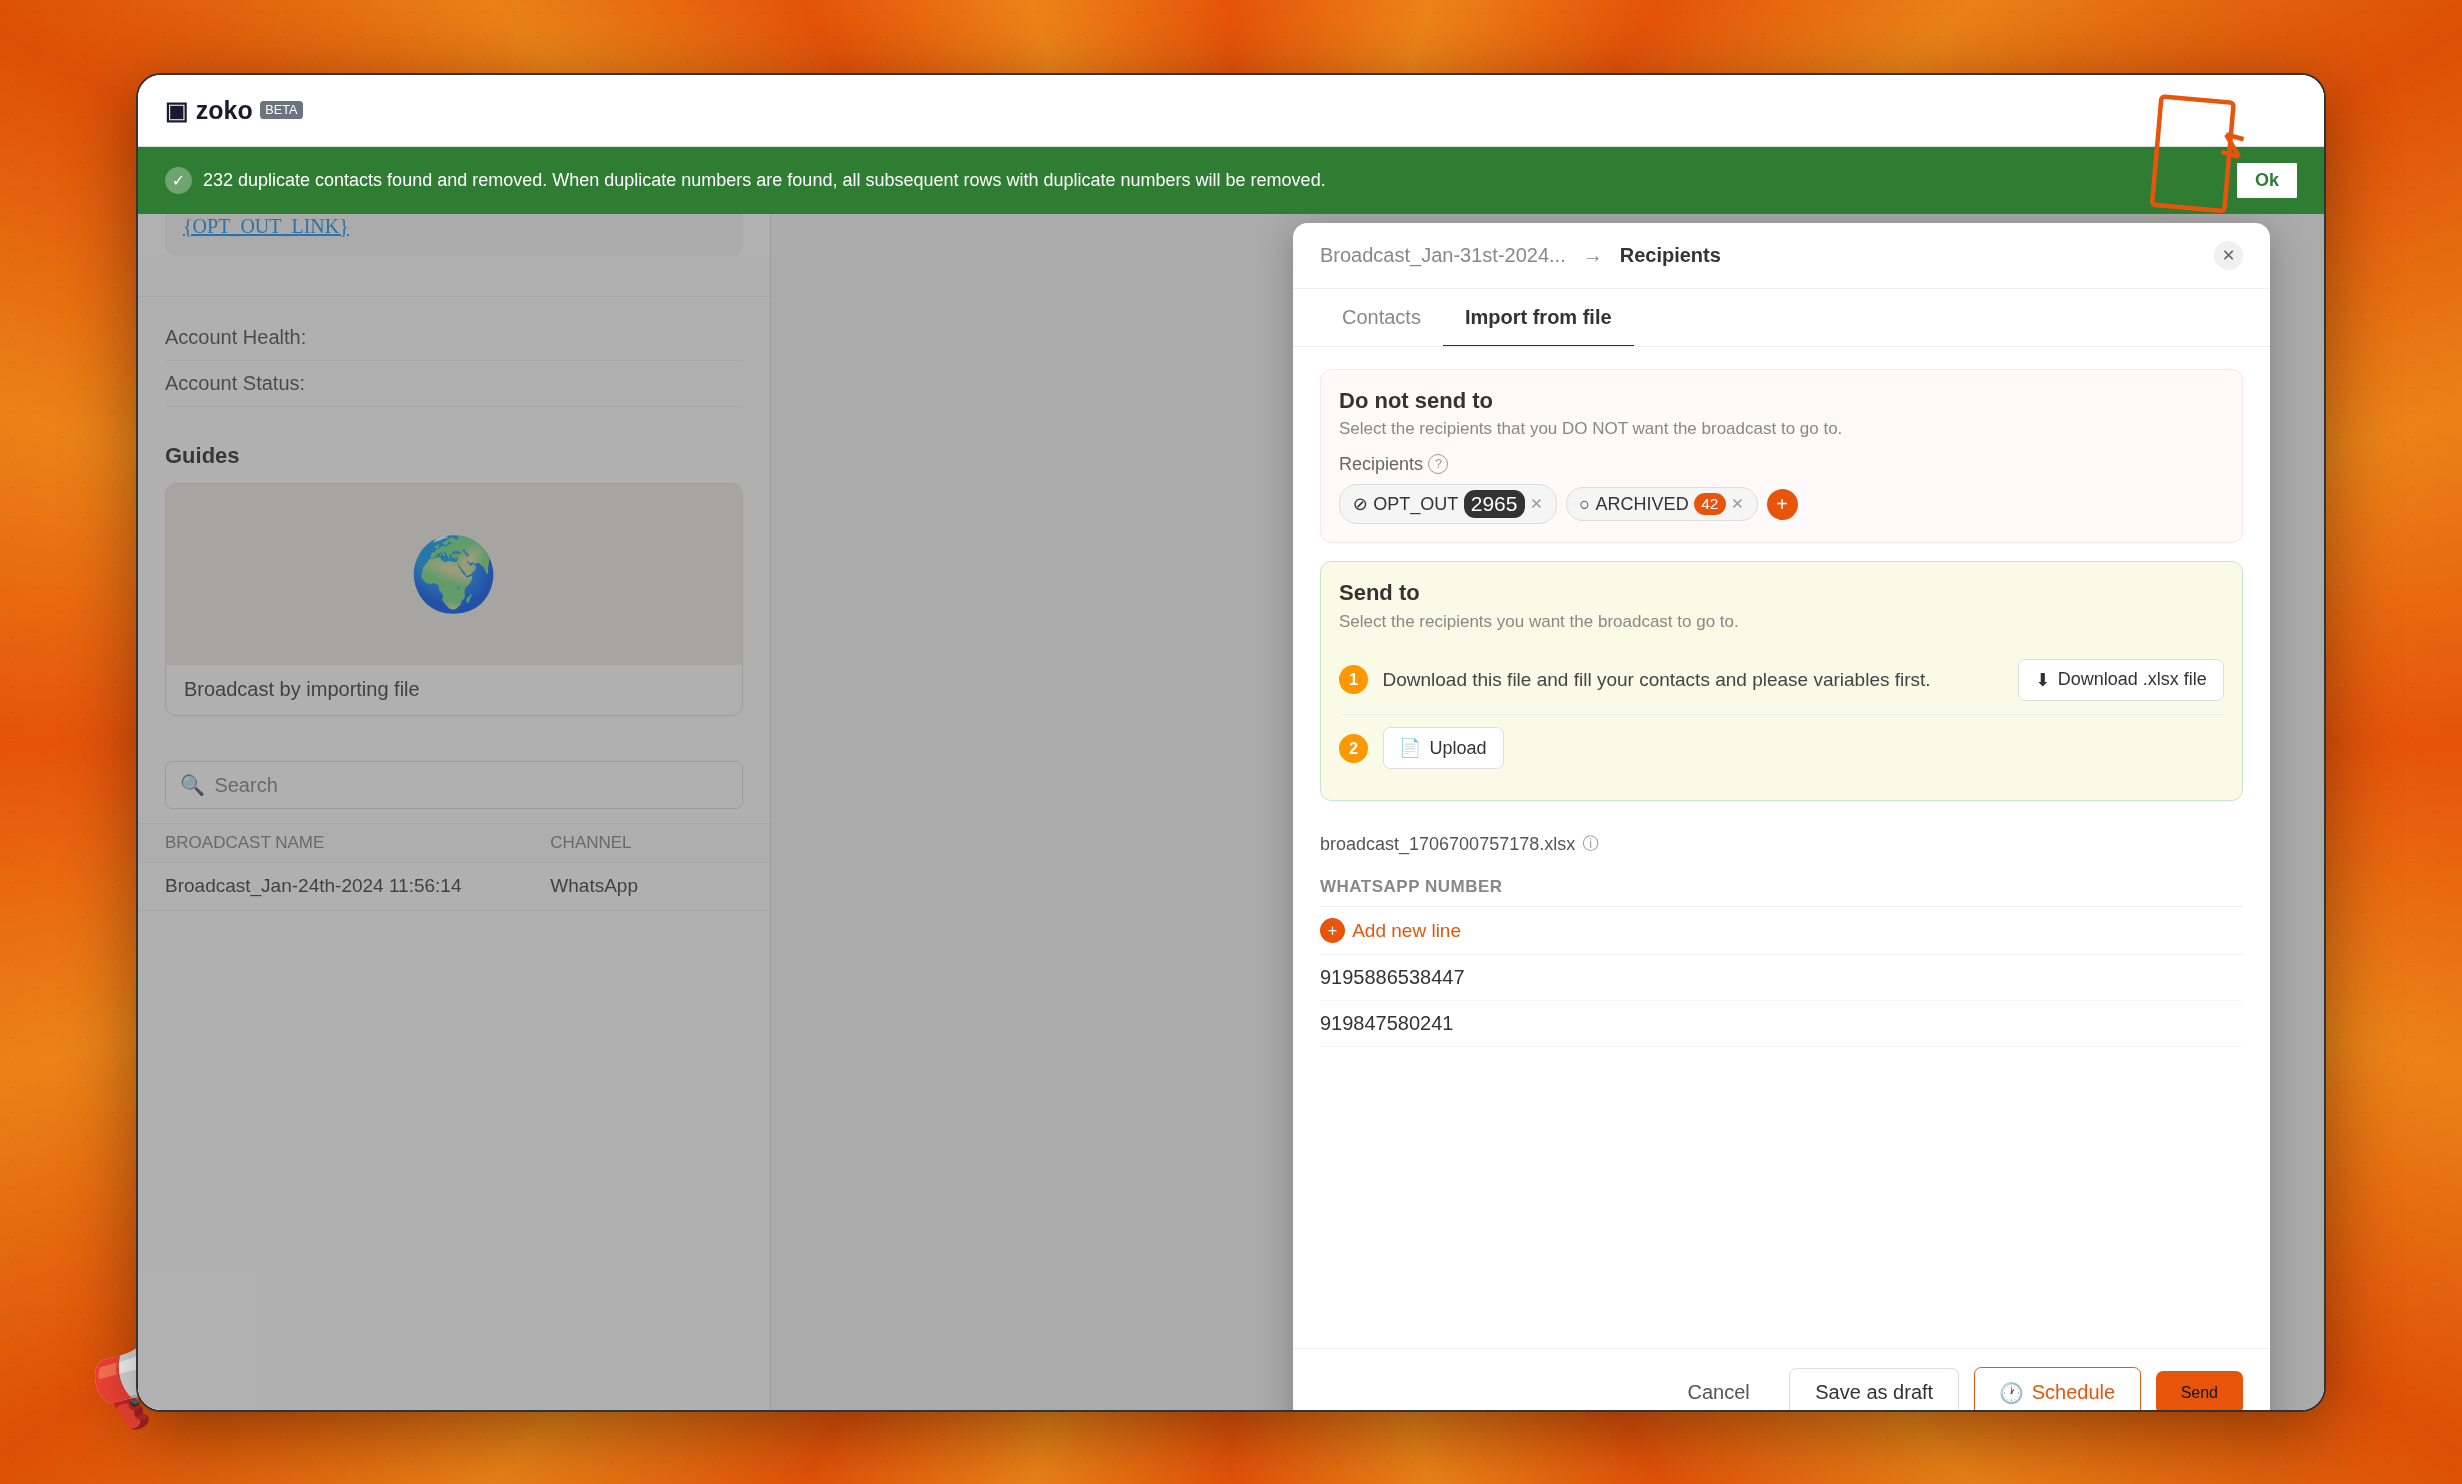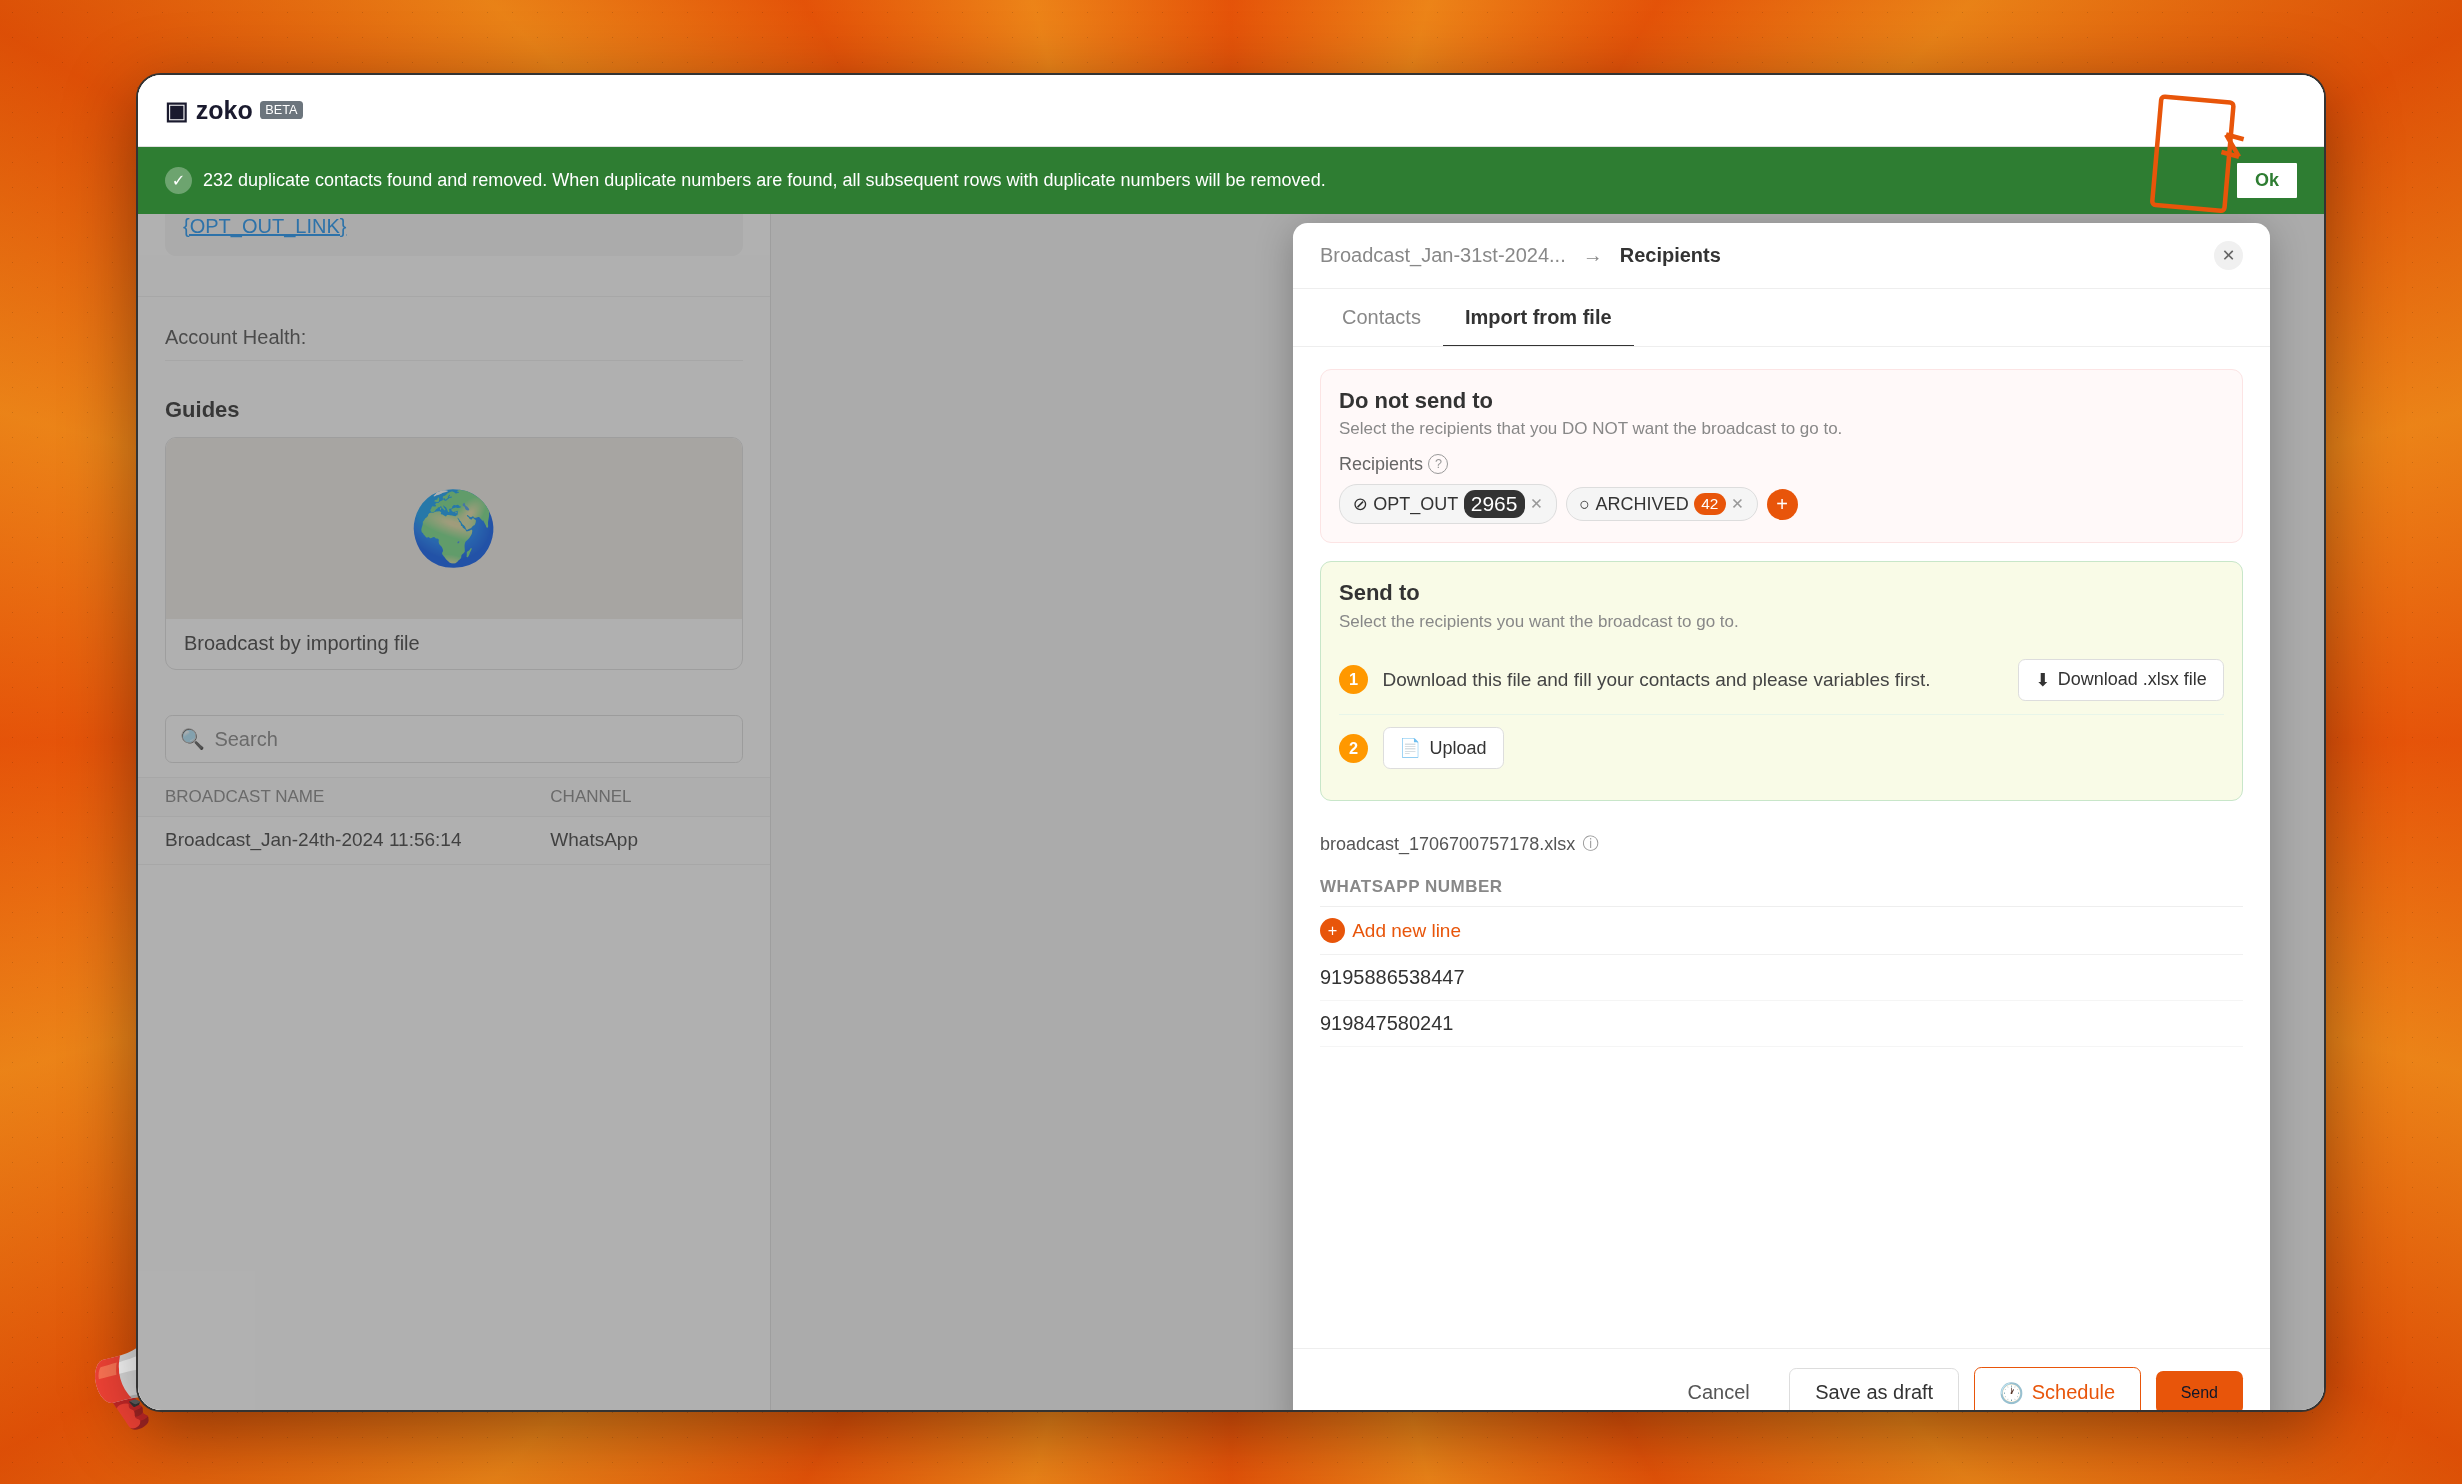--- a/index.html
+++ b/index.html
@@ -121,20 +121,21 @@
       border-radius: 11px;
       padding: 18px;
       font-size: 20px;
       color: #333;
       margin-bottom: 13.6px;
     }
 
     .opt-out-link {
       color: #2196f3;
       text-decoration: underline;
+      font-family: Liberation Serif, serif;
     }
 
     .form-fields {
       padding: 18px 27px;
     }
 
     .form-field-row {
       display: flex;
       padding: 11px 0;
       border-bottom: 0.9px solid #f0f0f0;
@@ -682,20 +683,23 @@
         <div class="message-preview">
           <div class="message-bubble">
             <span>from me, please click here -</span><br>
             <span class="opt-out-link">{OPT_OUT_LINK}</span>
           </div>
         </div>
 
         <div class="form-fields">
           <div class="form-field-row">
             <span>Account Health:</span>
+          </div>
+          <div class="form-field-row">
+            <span>Account Status:</span>
           </div>
         </div>
 
         <div class="guides-section">
           <div class="guides-title">Guides</div>
           <div class="guide-card">
             <div class="guide-image">
               <span class="guide-image-content">🌍</span>
             </div>
             <div class="guide-label">Broadcast by importing file</div>

